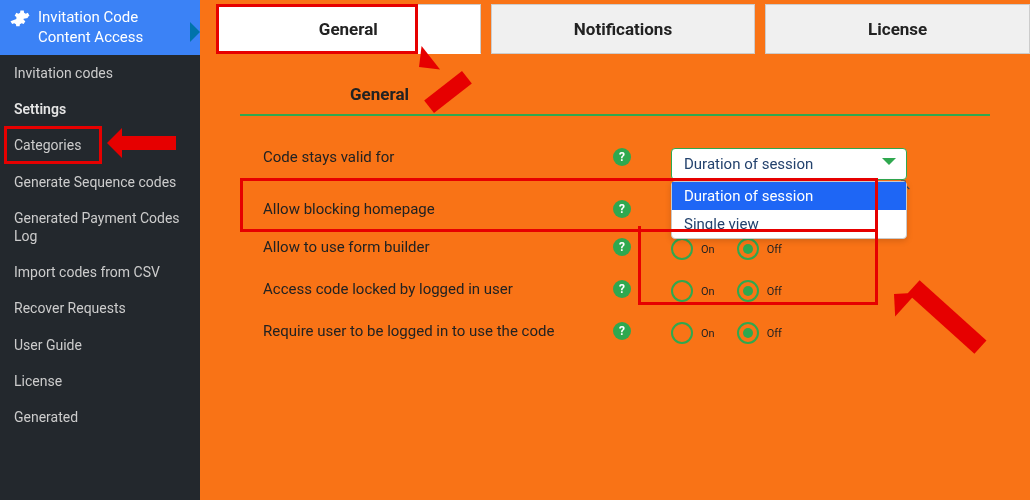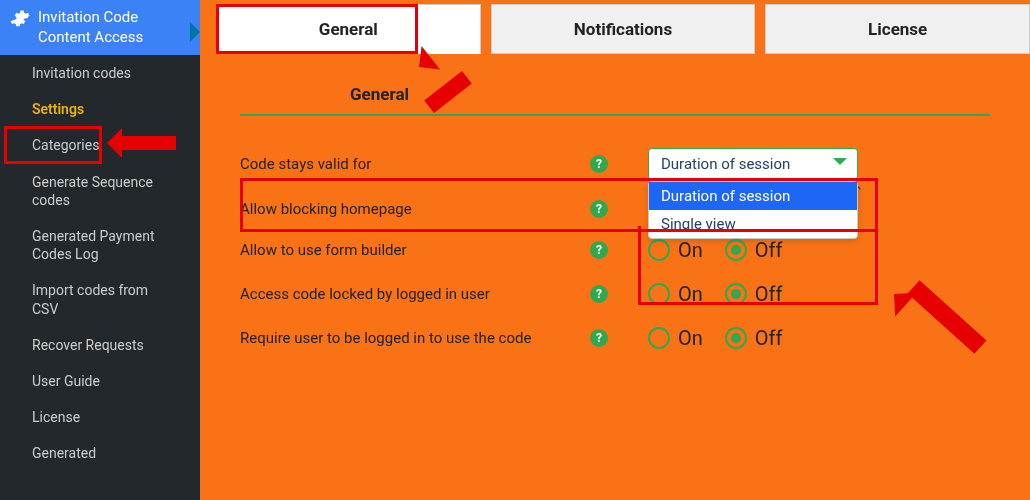--- a/index.html
+++ b/index.html
@@ -3,43 +3,43 @@
 <meta charset="utf-8">
 <style>
   html,body{margin:0;padding:0;font-family:-apple-system,BlinkMacSystemFont,"Segoe UI",Roboto,sans-serif;font-size:14px;color:#222;}
   body{width:1030px;height:500px;overflow:hidden;display:flex;}
   
   .sidebar{width:200px;background:#23282d;color:#eee;flex:0 0 200px;}
   .side-header{background:#3b82f6;padding:8px 10px;display:flex;gap:8px;align-items:flex-start;position:relative;}
   .side-header::after{content:"";position:absolute;right:-10px;top:22px;border:10px solid transparent;border-left-color:#0073aa;}
   .gear{flex:0 0 20px;height:20px;}
   .side-header-text{font-size:15px;line-height:1.3;color:#fff;}
-  .side-item{padding:9px 32px;font-size:14px;color:#ccc;cursor:pointer;line-height:1.3;}
-  .side-item.active{color:#eab308;font-weight:600;}
+  .side-item{padding:9px 14px;font-size:14px;color:#ccc;cursor:pointer;line-height:1.3;}
+  .side-item.active{color:#e5e5e5;font-weight:600;}
   
   .main{flex:1;background:#f97316;position:relative;}
   .tabs{display:flex;gap:10px;padding:0 0 0 16px;margin-top:4px;}
   .tab{flex:1;text-align:center;padding:14px 0;font-weight:700;font-size:17px;background:#f0f0f0;border:1px solid #ccc;cursor:pointer;}
   .tab.active{background:#fff;border-bottom-color:#fff;}
   .content{padding:30px 40px 0;}
   .section-title{font-weight:700;font-size:17px;padding:0 0 10px 110px;}
   .title-rule{height:2px;background:#2fa84f;margin-bottom:22px;}
-  .row{display:flex;align-items:center;padding:10px 0;}
+  .row{display:flex;padding:10px 0;margin-left:23px;}
   .row-label{flex:0 0 350px;font-size:15px;color:#222;}
   .help{width:18px;height:18px;border-radius:50%;background:#2fa84f;color:#fff;font-weight:700;font-size:12px;display:flex;align-items:center;justify-content:center;margin-right:40px;}
   .controls{display:flex;align-items:center;gap:8px;}
-  .select{border:1px solid #2fa84f;border-radius:4px;padding:6px 16px 6px 12px;font-size:15px;color:#23426d;position:relative;min-width:180px;background:#fff;cursor:pointer;}
+  .select{border:1px solid #2fa84f;border-radius:4px;padding:6px 42px 6px 12px;font-size:15px;color:#23426d;position:relative;min-width:180px;background:#fff;cursor:pointer;}
   .select-caret{position:absolute;right:10px;top:9px;width:0;height:0;border:7px solid transparent;border-top-color:#2fa84f;}
   .dropdown{position:absolute;top:32px;left:-1px;right:-1px;background:#fff;border:1px solid #c9c9c9;border-radius:4px;box-shadow:0 2px 6px rgba(0,0,0,.15);z-index:5;}
   .opt{padding:5px 12px;font-size:15px;cursor:pointer;color:#23426d;}
   .opt.sel{background:#1e66f5;color:#fff;}
   .cursor{position:absolute;right:-6px;top:26px;font-size:16px;pointer-events:none;}
   .radio{width:18px;height:18px;border:2px solid #2fa84f;border-radius:50%;display:inline-flex;align-items:center;justify-content:center;cursor:pointer;}
   .radio.checked::after{content:"";width:10px;height:10px;border-radius:50%;background:#2fa84f;}
-  .rlabel{font-size:20px;margin-right:14px;}
+  .rlabel{font-size:11px;margin-right:14px;}
   
   .hl{position:absolute;border:3px solid #e60000;pointer-events:none;z-index:9;}
   .arrow{position:absolute;z-index:10;pointer-events:none;}
   .arrow .shaft{position:absolute;background:#e60000;}
   .arrow .head{position:absolute;width:0;height:0;}
 </style>
 </head>
 <body>
 
 <div class="sidebar">

